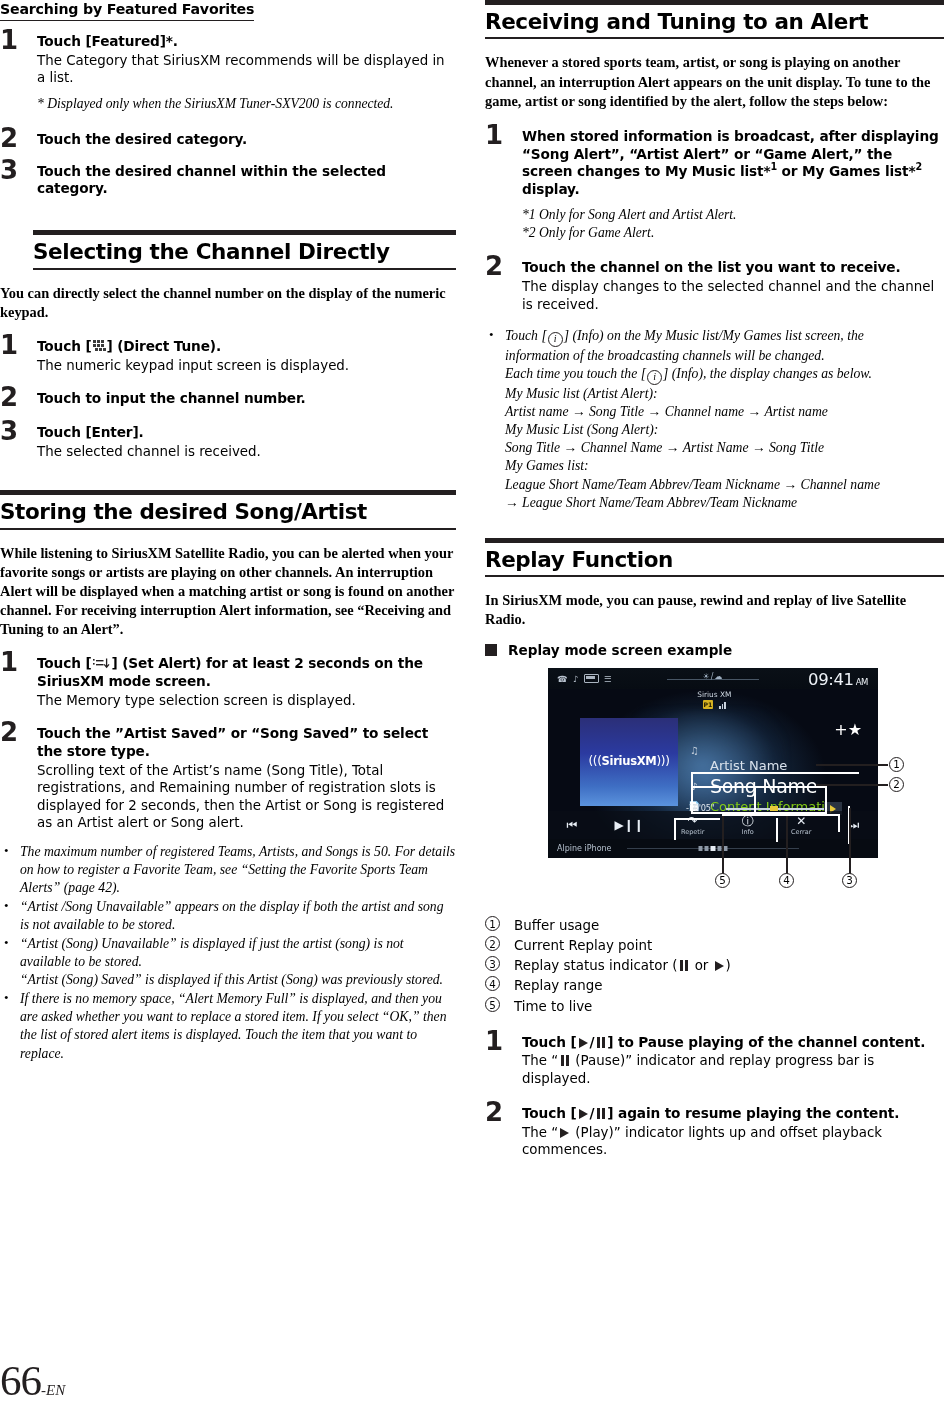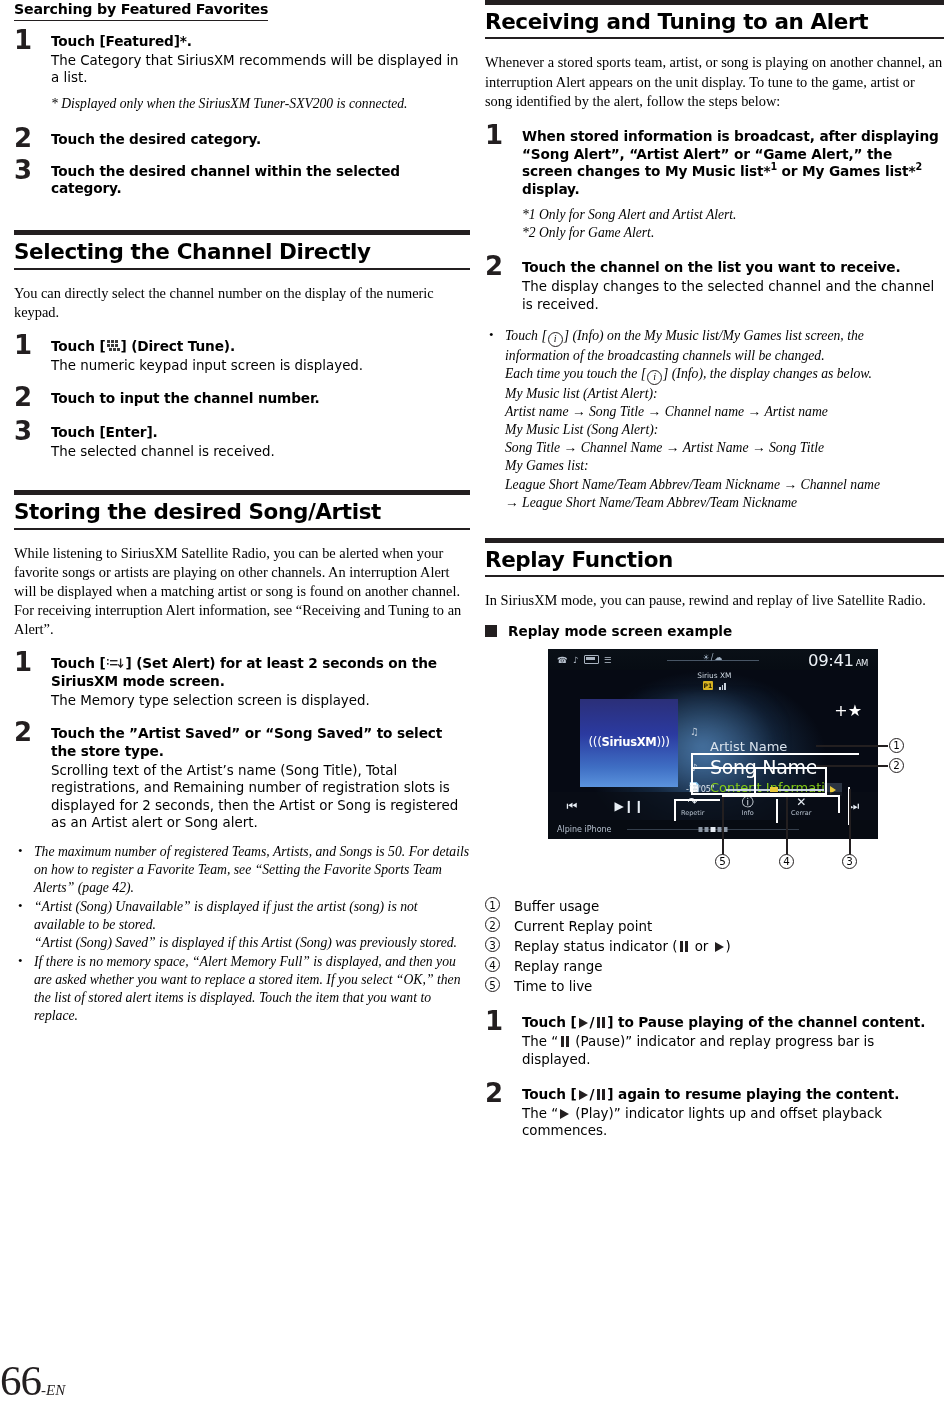--- a/index.html
+++ b/index.html
@@ -17,21 +17,21 @@
   }
   .page {
     position: absolute;
     inset: 0;
   }
   .col {
     position: absolute;
     top: 0;
     width: 464px;
   }
-  .col-left  { left: 14px;   width: 456px; }
+  .col-left  { left: 0px;   width: 456px; }
   .col-right { left: 485px; width: 459px; }
 
   
   h2.sec {
     font-family: "DejaVu Sans", sans-serif;
     font-weight: bold;
     font-size: 21.5px;
     letter-spacing: -0.4px;
     margin: 0;
     padding: 4px 0 3px 0;
@@ -69,20 +69,21 @@
     flex: 0 0 auto;
   }
 
   
   p.body {
     font-family: "Liberation Serif", serif;
     font-size: 14.4px;
     line-height: 1.33;
     margin: 0 0 13px 0;
     text-align: left;
+    font-weight: bold;
   }
 
   
   .step {
     position: relative;
     padding-left: 37px;
     margin: 0 0 11px 0;
   }
   .step .num {
     position: absolute;
@@ -428,21 +429,21 @@
       <div class="title">Touch the desired category.</div>
     </div>
 
     
     <div class="step" style="margin-top:14px;">
       <div class="num">3</div>
       <div class="title">Touch the desired channel within the selected category.</div>
     </div>
 
     
-    <div class="sec-wrap" style="margin-top:32px;">
+    <div class="sec-wrap" style="margin-top:32px;margin-left:33px;">
       <h2 class="sec">Selecting the Channel Directly</h2>
     </div>
     <p class="body">You can directly select the channel number on the display of the numeric keypad.</p>
 
     <div class="step" style="margin-top:16px;">
       <div class="num">1</div>
       <div class="title"><span>Touch [</span><span class="ico-keypad"><i style="left:0;top:0"></i><i style="left:4px;top:0"></i><i style="left:8px;top:0"></i><i style="left:0.5px;top:4px"></i><i style="left:4.5px;top:4px"></i><i style="left:8.5px;top:4px"></i><i style="left:2px;top:8px"></i><i style="left:6px;top:8px"></i><i style="left:10px;top:8px"></i></span><span>] (Direct Tune).</span></div>
       <div class="desc">The numeric keypad input screen is displayed.</div>
     </div>
 
@@ -478,20 +479,21 @@
     </div>
 
     <div class="step" style="margin-top:16px;">
       <div class="num">2</div>
       <div class="title">Touch the ”Artist Saved” or “Song Saved” to select the store type.</div>
       <div class="desc">Scrolling text of the Artist’s name (Song Title), Total registrations, and Remaining number of registration slots is displayed for 2 seconds, then the Artist or Song is registered as an Artist alert or Song alert.</div>
     </div>
 
     <ul class="notes">
       <li>The maximum number of registered Teams, Artists, and Songs is 50. For details on how to register a Favorite Team, see “Setting the Favorite Sports Team Alerts” (page 42).</li>
+      <li> “Artist /Song Unavailable” appears on the display if both the artist and song is not available to be stored.</li>
       <li style="white-space:pre-line;"> “Artist (Song) Unavailable” is displayed if just the artist (song) is not available to be stored.
 “Artist (Song) Saved” is displayed if this Artist (Song) was previously stored.</li>
       <li>If there is no memory space, “Alert Memory Full” is displayed, and then you are asked whether you want to replace a stored item. If you select “OK,” then the list of stored alert items is displayed. Touch the item that you want to replace.</li>
     </ul>
 
   </div>
 
   <div class="col col-right">
 
     <div class="sec-wrap">

